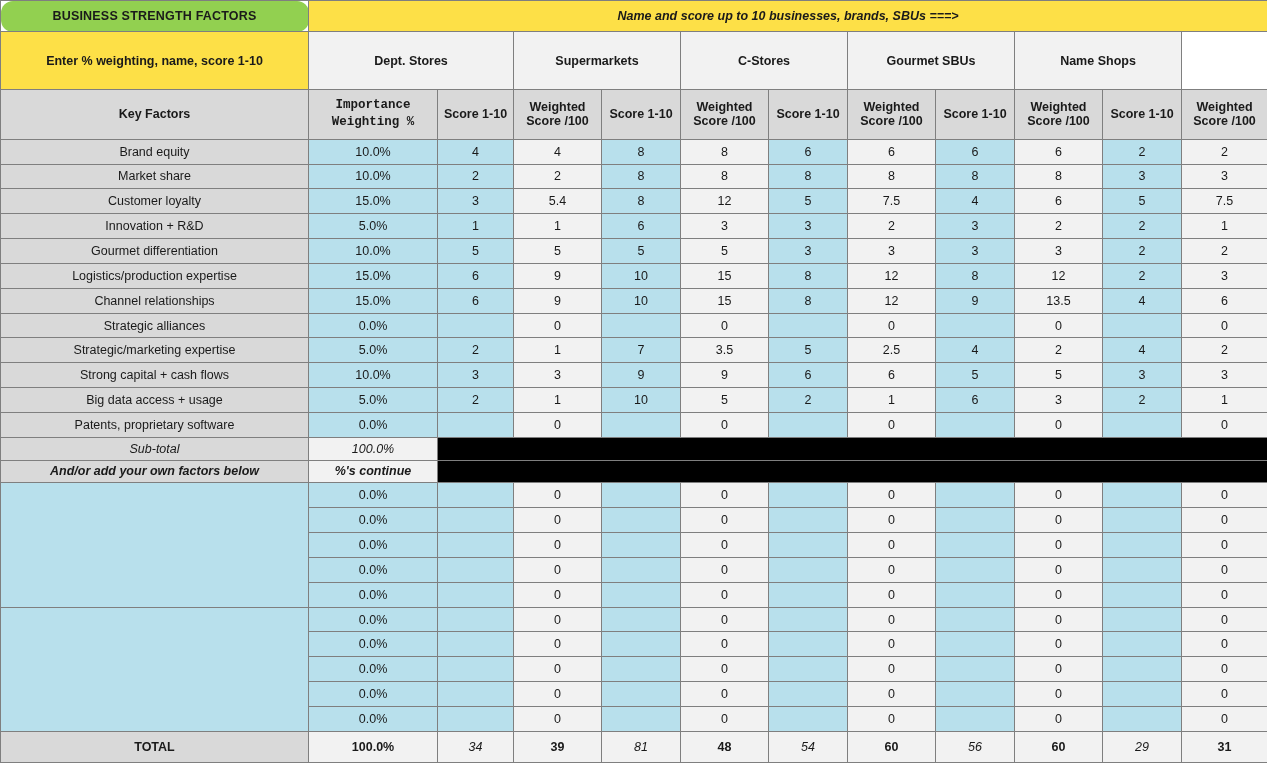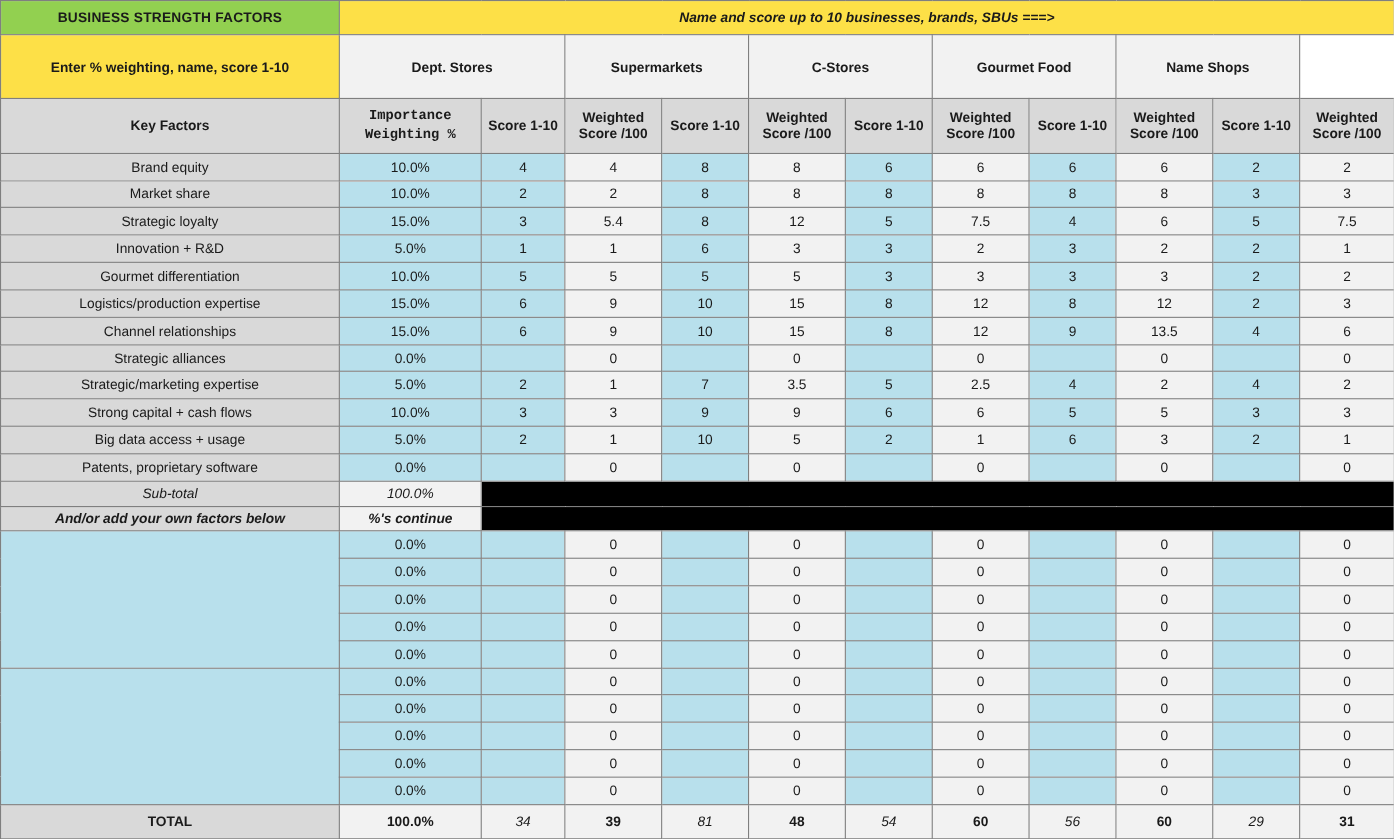--- a/index.html
+++ b/index.html
@@ -22,21 +22,21 @@
     font-size:12.5px;
     text-align:center;
   }
   
   .tb-t{border-top:2px solid #000;}
   .tb-b{border-bottom:2px solid #000;}
   .tb-l{border-left:2px solid #000;}
   .tb-r{border-right:2px solid #000;}
 
   
-  .f-green{background:#92d050;}
+  .f-green{background:#92d050;border-radius:12px;}
   .f-yellow{background:#fde047;}
   .f-grey{background:#d9d9d9;}
   .f-blue{background:#b8e0ec;}
   .f-white{background:#f2f2f2;}
   .f-black{background:#000000;}
 
   
   .t-title{font-weight:bold;font-size:19px;letter-spacing:.2px;}
   .t-yellowbig{font-weight:bold;font-size:17.5px;}
   .t-italicbold{font-weight:bold;font-style:italic;font-size:17px;}
@@ -73,21 +73,21 @@
   <tbody id="sheet-body">
       <tr style="height: 30px;">
         <td class="f-green t-title tb-t tb-l tb-b">BUSINESS STRENGTH FACTORS</td>
         <td class="f-yellow t-italicbold tb-t tb-r tb-b" colspan="11">Name and score up to 10 businesses, brands, SBUs ===&gt;</td>
       </tr>
       <tr style="height: 56px;">
         <td class="f-yellow t-yellowbig tb-l tb-b">Enter % weighting, name, score 1-10</td>
         <td class="f-white t-colhead tb-b" colspan="2">Dept. Stores</td>
         <td class="f-white t-colhead tb-b" colspan="2">Supermarkets</td>
         <td class="f-white t-colhead tb-b" colspan="2">C-Stores</td>
-        <td class="f-white t-colhead tb-b" colspan="2">Gourmet Food</td>
+        <td class="f-white t-colhead tb-b" colspan="2">Gourmet SBUs</td>
         <td class="f-white t-colhead tb-b tb-r" colspan="2">Name Shops</td>
       </tr>
       <tr style="height: 48px;">
         <td class="f-grey t-keyfactors tb-l tb-b">Key Factors</td>
         <td class="f-grey t-impw tb-b"><span>Importance</span><br><span>Weighting %</span></td>
         <td class="f-grey t-subhead tb-b">Score 1-10</td>
         <td class="f-grey t-subhead tb-b"><span>Weighted</span><br><span>Score /100</span></td>
         <td class="f-grey t-subhead tb-b">Score 1-10</td>
         <td class="f-grey t-subhead tb-b"><span>Weighted</span><br><span>Score /100</span></td>
         <td class="f-grey t-subhead tb-b">Score 1-10</td>
@@ -119,21 +119,21 @@
         <td class="f-blue">8</td>
         <td class="f-white">8</td>
         <td class="f-blue">8</td>
         <td class="f-white">8</td>
         <td class="f-blue">8</td>
         <td class="f-white">8</td>
         <td class="f-blue">3</td>
         <td class="f-white tb-r">3</td>
       </tr>
       <tr style="height: 24px;">
-        <td class="f-grey t-factor tb-l">Strategic loyalty</td>
+        <td class="f-grey t-factor tb-l">Customer loyalty</td>
         <td class="f-blue t-pct">15.0%</td>
         <td class="f-blue">3</td>
         <td class="f-white">5.4</td>
         <td class="f-blue">8</td>
         <td class="f-white">12</td>
         <td class="f-blue">5</td>
         <td class="f-white">7.5</td>
         <td class="f-blue">4</td>
         <td class="f-white">6</td>
         <td class="f-blue">5</td>

